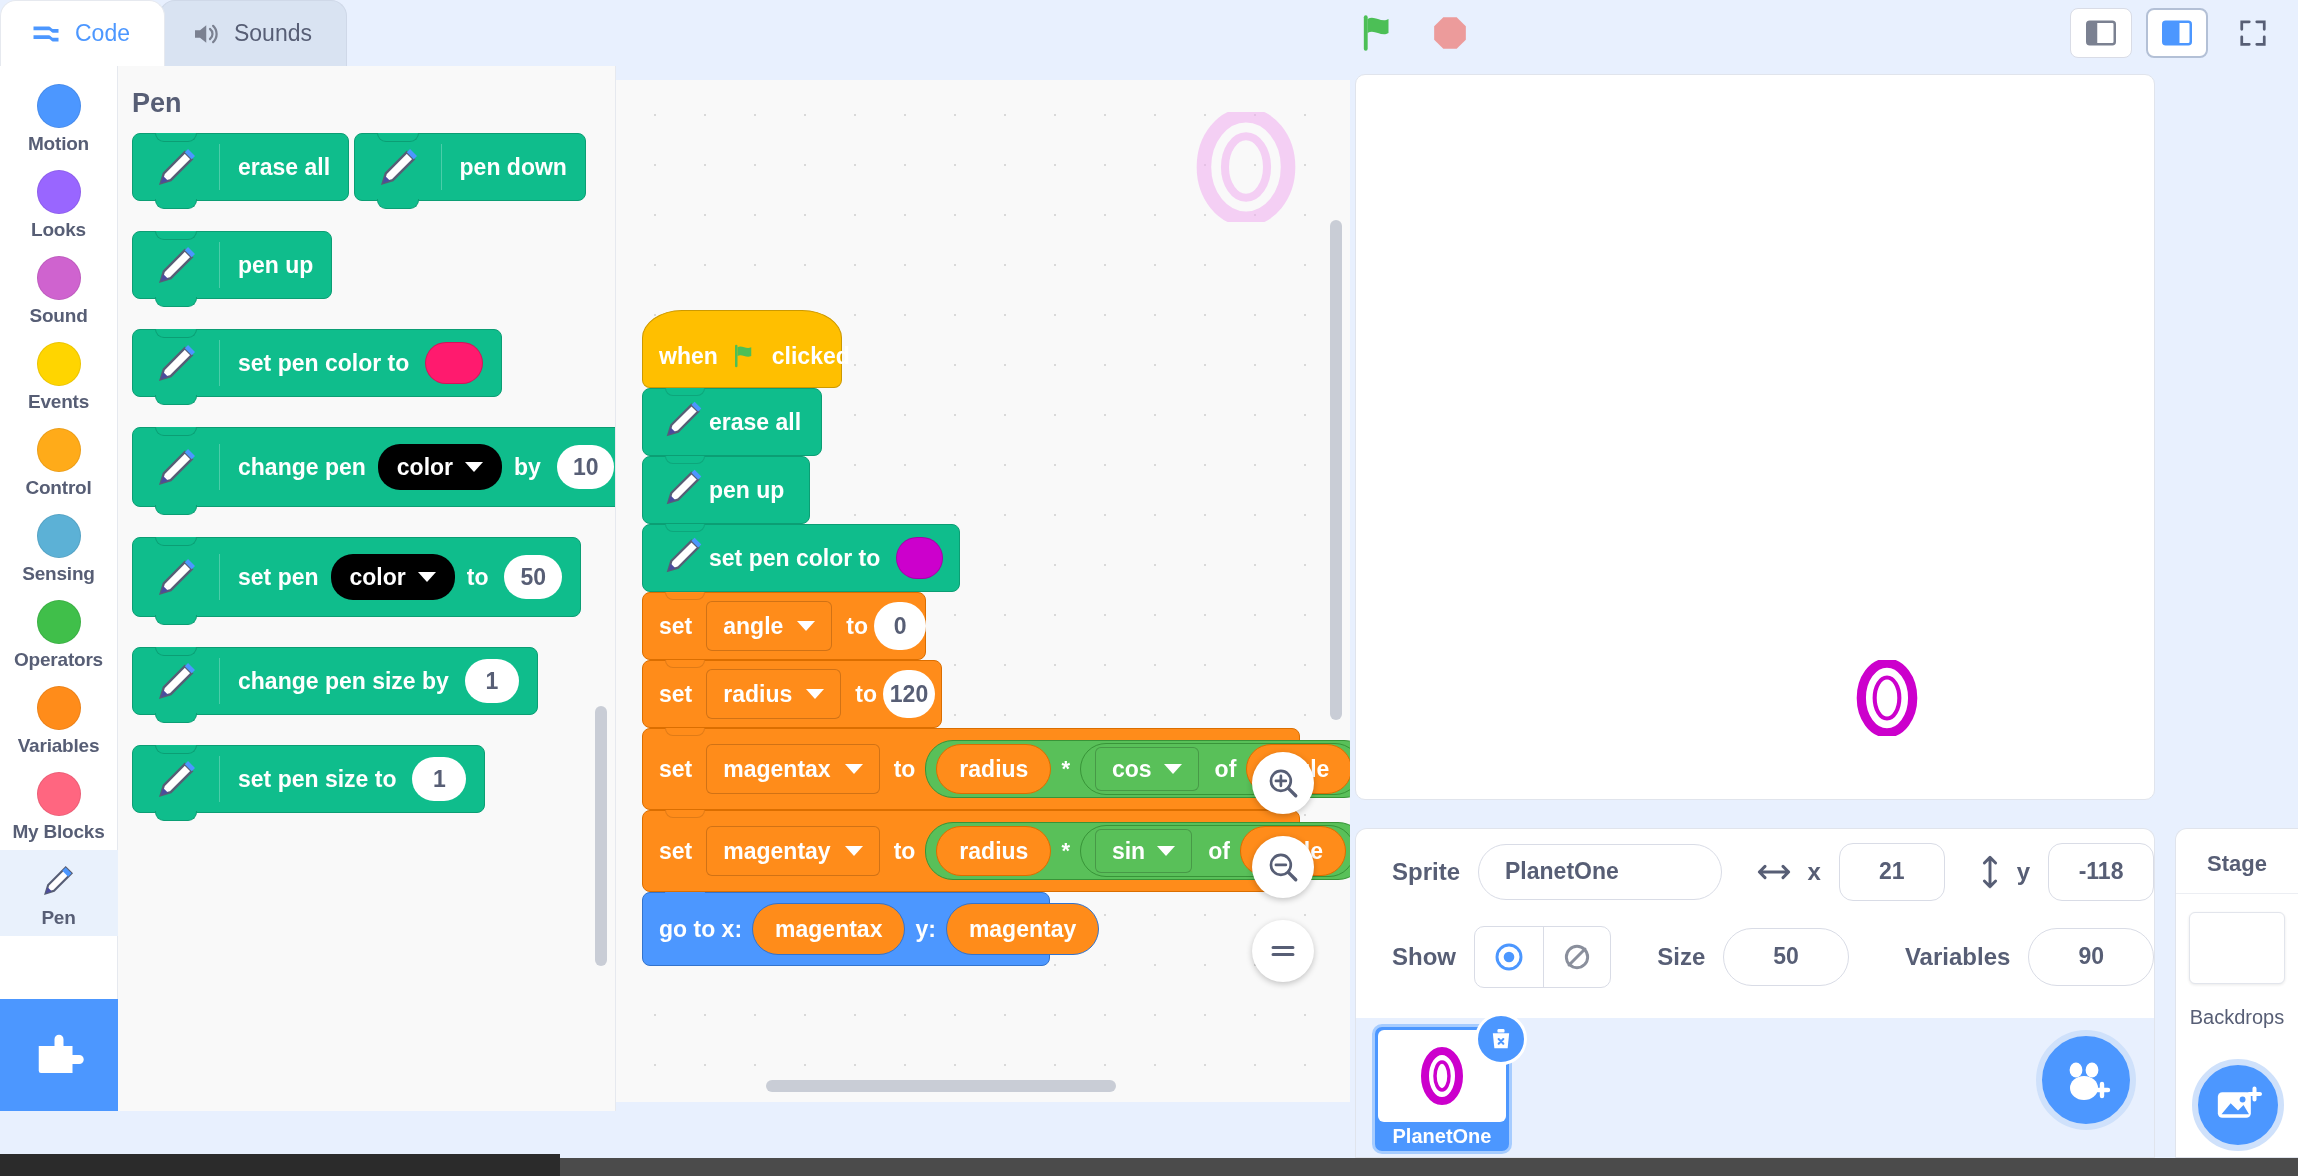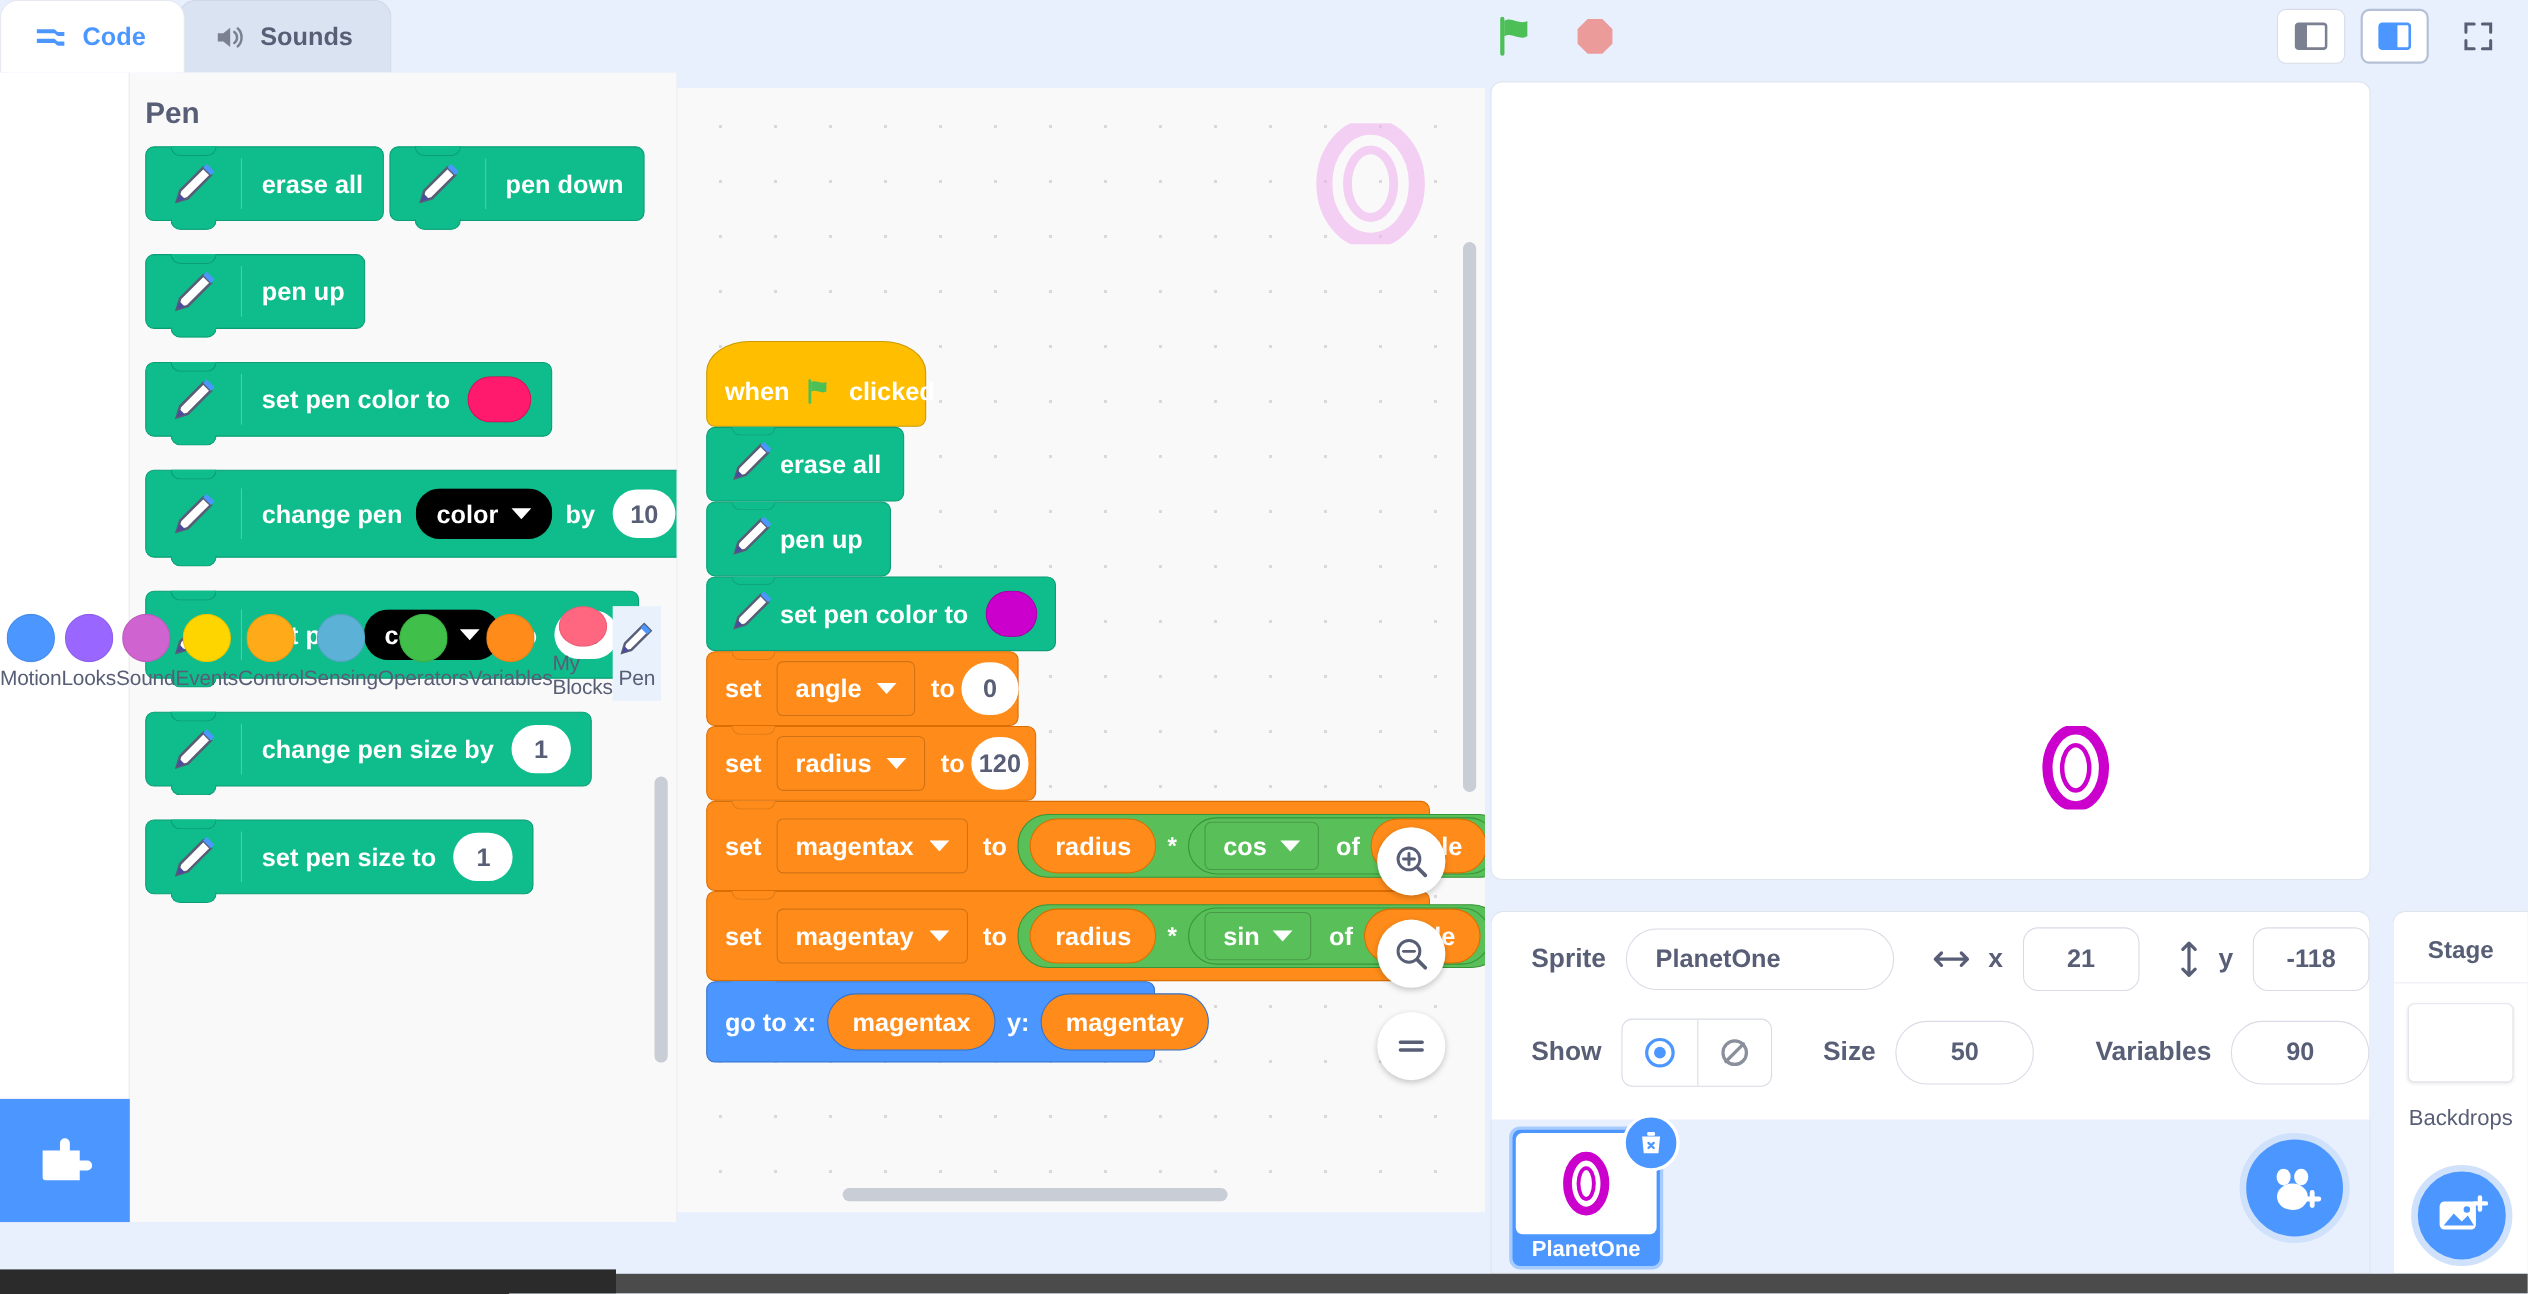--- a/index.html
+++ b/index.html
@@ -11,21 +11,21 @@
   }
   #app { position:relative; width:2298px; height:1176px; }
 
   
   .topbar { position:absolute; left:0; top:0; width:2298px; height:66px; background:#e8f0fe; }
   .tabs { position:absolute; left:0; top:0; display:flex; align-items:flex-end; height:66px; }
   .tab {
     display:flex; align-items:center; gap:14px;
     height:66px; padding:0 34px 0 30px;
     background:#d9e3f2; color:#575e75;
-    font-size:23px; font-weight:bold;
+    font-size:23px; font-weight:normal;
     border-top-left-radius:16px; border-top-right-radius:16px;
     border:1px solid #cfd8e8; border-bottom:none;
     margin-right:-6px;
   }
   .tab.active { background:#fff; color:#4c97ff; border-color:#e6e9ef; z-index:3; }
   .tab-ico { width:30px; height:30px; display:flex; align-items:center; justify-content:center; }
 
   .flag-controls { position:absolute; left:1355px; top:10px; display:flex; gap:26px; align-items:center; }
   .ctrl-btn { width:46px; height:46px; display:flex; align-items:center; justify-content:center; }
 
@@ -33,21 +33,21 @@
   .layout-btn {
     width:62px; height:50px; border-radius:8px; background:#fff;
     border:1px solid #d9dce6; display:flex; align-items:center; justify-content:center;
   }
   .layout-btn.sel { border:2px solid #b3c0d6; }
 
   
   .rail {
     position:absolute; left:0; top:66px; width:118px; height:1045px;
     background:#fff; border-right:1px solid #e6e9ef; z-index:2;
-    display:flex; flex-direction:row; align-items:center; padding-top:10px;
+    display:flex; flex-direction:column; align-items:center; padding-top:10px;font-weight:bold;
   }
   .cat { width:118px; height:86px; display:flex; flex-direction:column; align-items:center; justify-content:center; }
   .cat.sel { background:#e9f1fc; }
   .cat .dot { width:44px; height:44px; border-radius:50%; border:1px solid rgba(0,0,0,.08); }
   .cat .lbl { font-size:19px; color:#575e75; margin-top:5px; letter-spacing:-.2px; }
   .cat .penico { width:44px; height:44px; display:flex; align-items:center; justify-content:center; }
   .addext {
     position:absolute; left:0; bottom:0; width:118px; height:112px;
     background:#4c97ff; display:flex; align-items:center; justify-content:center;
   }

